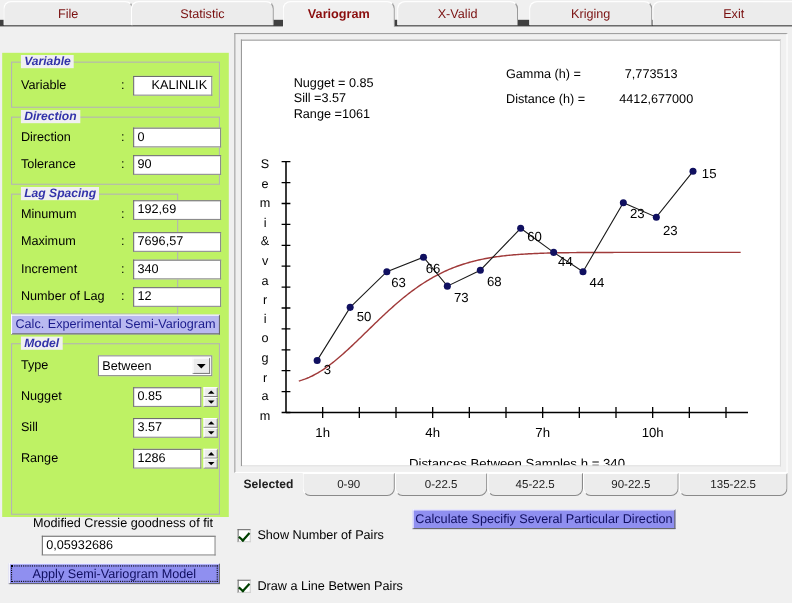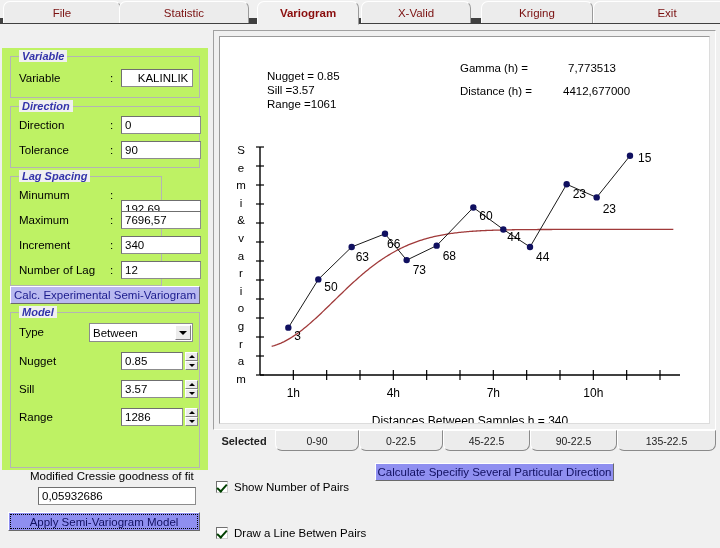--- a/index.html
+++ b/index.html
@@ -231,21 +231,21 @@
     <span class="flabel" style="position:absolute; left:8px; top:37px;">Tolerance</span>
     <span class="fcolon" style="left:99px; top:37px;">:</span>
     <div class="tbox" style="left:110px; top:34px; width:80px;">90</div>
   </div>
 
   <div class="group" style="left:8px; top:128px; width:152px; height:110px;">
     <span class="glegend">Lag Spacing</span>
 
     <span class="flabel" style="position:absolute; left:8px; top:12px;">Minumum</span>
     <span class="fcolon" style="left:99px; top:12px;">:</span>
-    <div class="tbox" style="left:110px; top:23px; width:80px;">192,69</div>
+    <div class="tbox" style="left:110px; top:5px; width:80px;">192,69</div>
 
     <span class="flabel" style="position:absolute; left:8px; top:37px;">Maximum</span>
     <span class="fcolon" style="left:99px; top:37px;">:</span>
     <div class="tbox" style="left:110px; top:34px; width:80px;">7696,57</div>
 
     <span class="flabel" style="position:absolute; left:8px; top:62px;">Increment</span>
     <span class="fcolon" style="left:99px; top:62px;">:</span>
     <div class="tbox" style="left:110px; top:59px; width:80px;">340</div>
 
     <span class="flabel" style="position:absolute; left:8px; top:87px;">Number of Lag</span>

